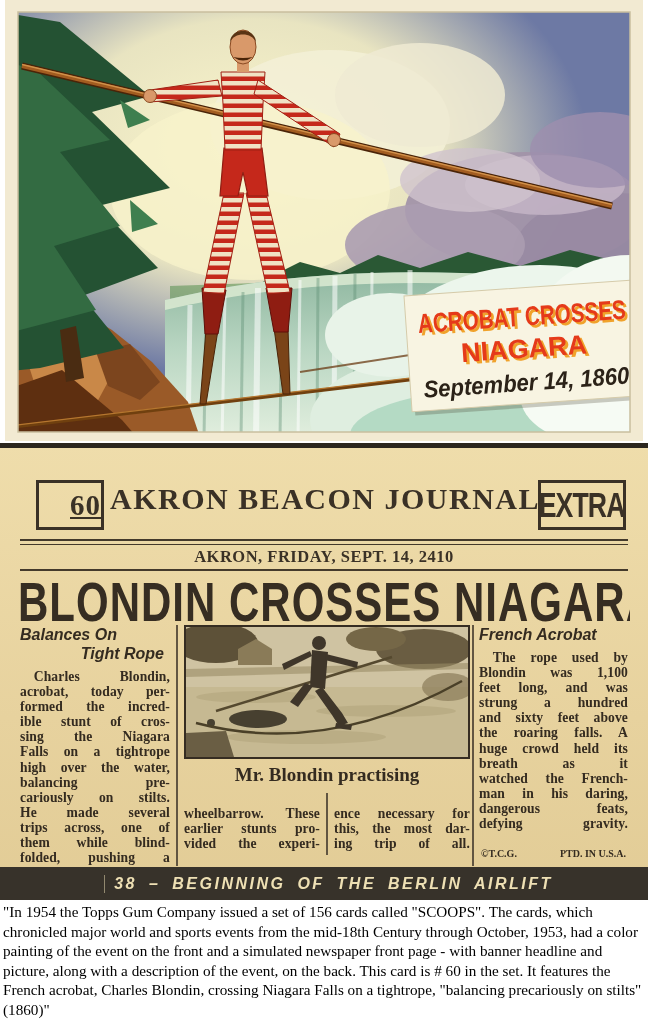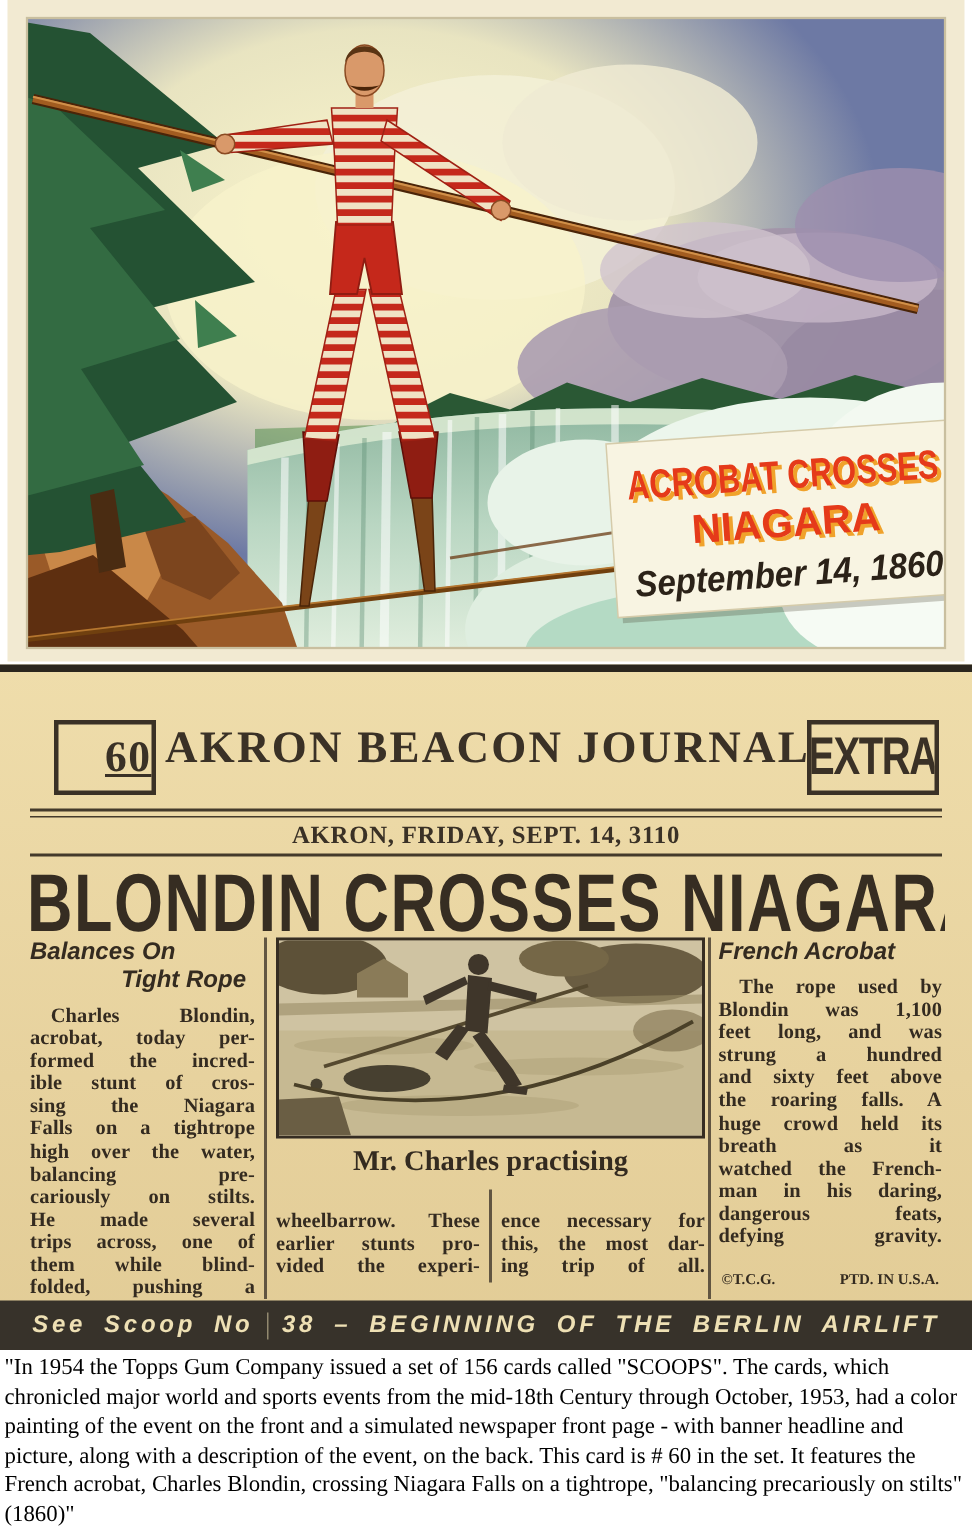--- a/index.html
+++ b/index.html
@@ -237,21 +237,21 @@
       <div class="num-box">
         <span>60</span>
       </div>
       <div class="masthead">AKRON BEACON JOURNAL</div>
       <div class="extra-box">
         <span>EXTRA</span>
       </div>
     </div>
 
     <div class="rule-double"></div>
-    <div class="dateline">AKRON, FRIDAY, SEPT. 14, 3110</div>
+    <div class="dateline">AKRON, FRIDAY, SEPT. 14, 2410</div>
     <div class="rule-single"></div>
 
     <div class="headline-wrap">
       <div class="headline">BLONDIN CROSSES NIAGARA</div>
     </div>
 
     <div class="columns">
       <div class="vrule vr1"></div>
       <div class="vrule vr2"></div>
 
@@ -302,21 +302,21 @@
               <circle cx="133" cy="16" r="7"></circle>
               <path d="M126,23 L142,25 L139,62 L124,60 Z"></path>
               <path d="M126,29 L98,43 L96,37 L124,24 Z"></path>
               <path d="M140,27 L172,35 L171,41 L139,33 Z"></path>
               <path d="M136,60 L156,86 L162,96 L153,99 L146,88 L129,64 Z"></path>
               <path d="M127,59 L112,80 L104,75 L119,56 Z"></path>
               <path d="M150,96 L166,98 L165,103 L149,101 Z"></path>
             </g>
           </svg>
         </div>
-        <div class="photo-caption">Mr. Charles practising</div>
+        <div class="photo-caption">Mr. Blondin practising</div>
         <div class="subcols">
           <div class="subrule"></div>
           <div class="subcol sc-l">
             <div class="colbody">wheelbarrow. These
 earlier stunts pro-
 vided the experi-</div>
           </div>
           <div class="subcol sc-r">
             <div class="colbody">ence necessary for
 this, the most dar-
@@ -342,21 +342,20 @@
 dangerous feats,
 defying gravity.</div>
         <div class="credits">
           <span>©T.C.G.</span>
           <span>PTD. IN U.S.A.</span>
         </div>
       </div>
     </div>
 
     <div class="footer-band">
-      <span>See Scoop No</span>
       <span class="band-divider"></span>
       <span>38 – BEGINNING OF THE BERLIN AIRLIFT</span>
     </div>
   </div>
 
   <div class="desc">
     <p>"In 1954 the Topps Gum Company issued a set of 156 cards called "SCOOPS". The cards, which chronicled major world and sports events from the mid-18th Century through October, 1953, had a color painting of the event on the front and a simulated newspaper front page - with banner headline and picture, along with a description of the event, on the back. This card is # 60 in the set. It features the French acrobat, Charles Blondin, crossing Niagara Falls on a tightrope, "balancing precariously on stilts" (1860)"</p>
   </div>
 
 </div>

